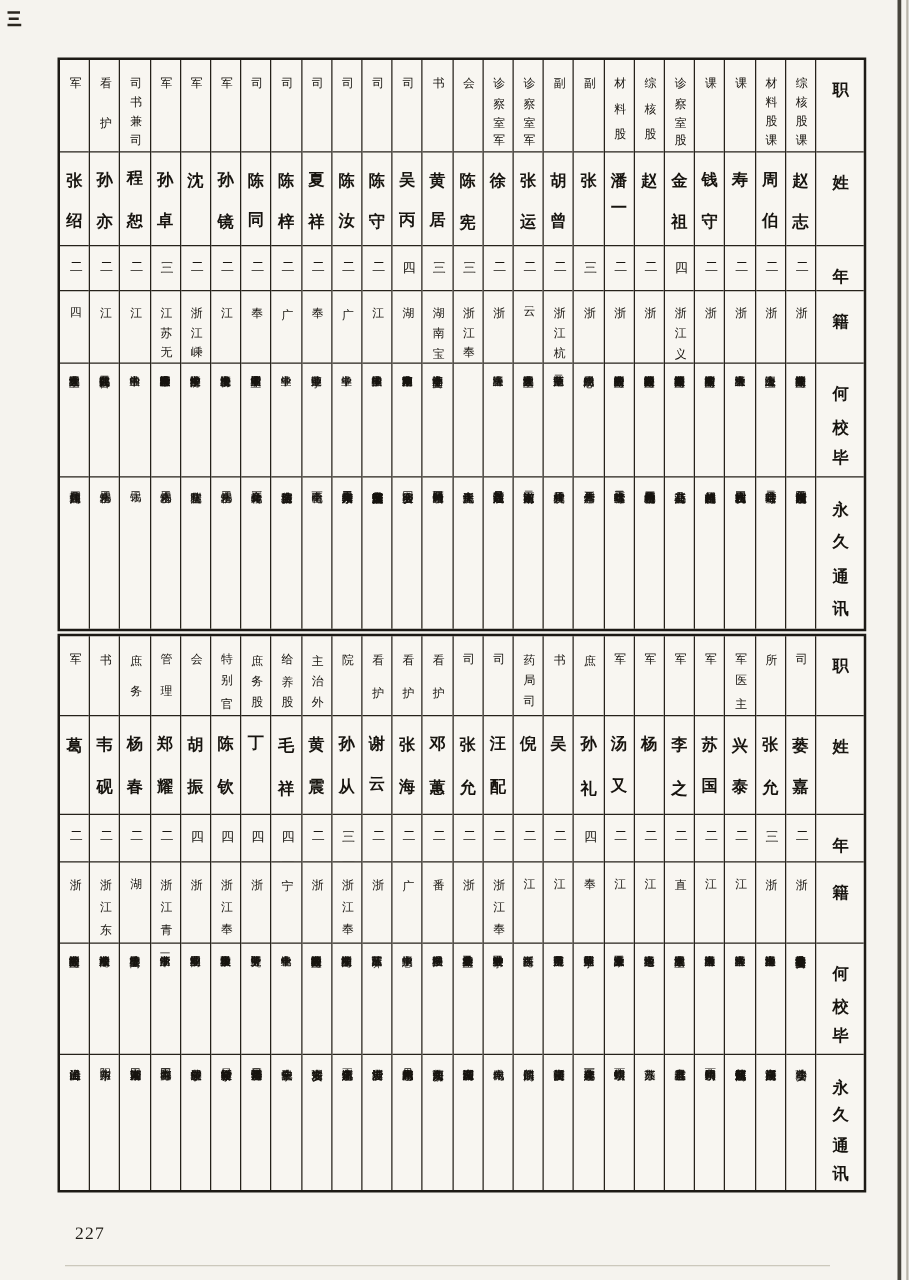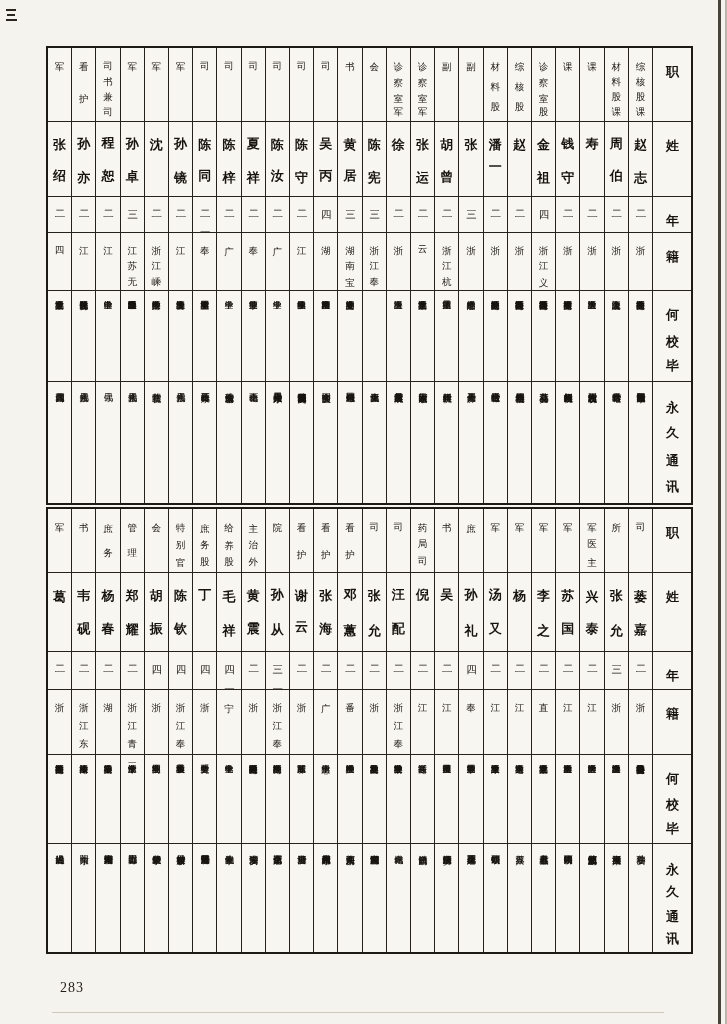--- a/index.html
+++ b/index.html
@@ -1077,17 +1077,17 @@
           </div>
           <div class="cell c-school" style="height: 89px;">
             <div class="vtext">浙江公立医药专门学校毕业</div>
           </div>
           <div class="cell c-addr" style="height: 109px;">
             <div class="vtext">温岭温岭街上洪</div>
           </div>
         </div>
       </div>
   </div>
-  <div class="page-number">283</div>
+  <div class="page-number">227</div>
   <div class="bottom-line"></div>
   <div class="edge-right-dark"></div>
   <div class="edge-right-soft"></div>
 </div>
 
 </body></html>

